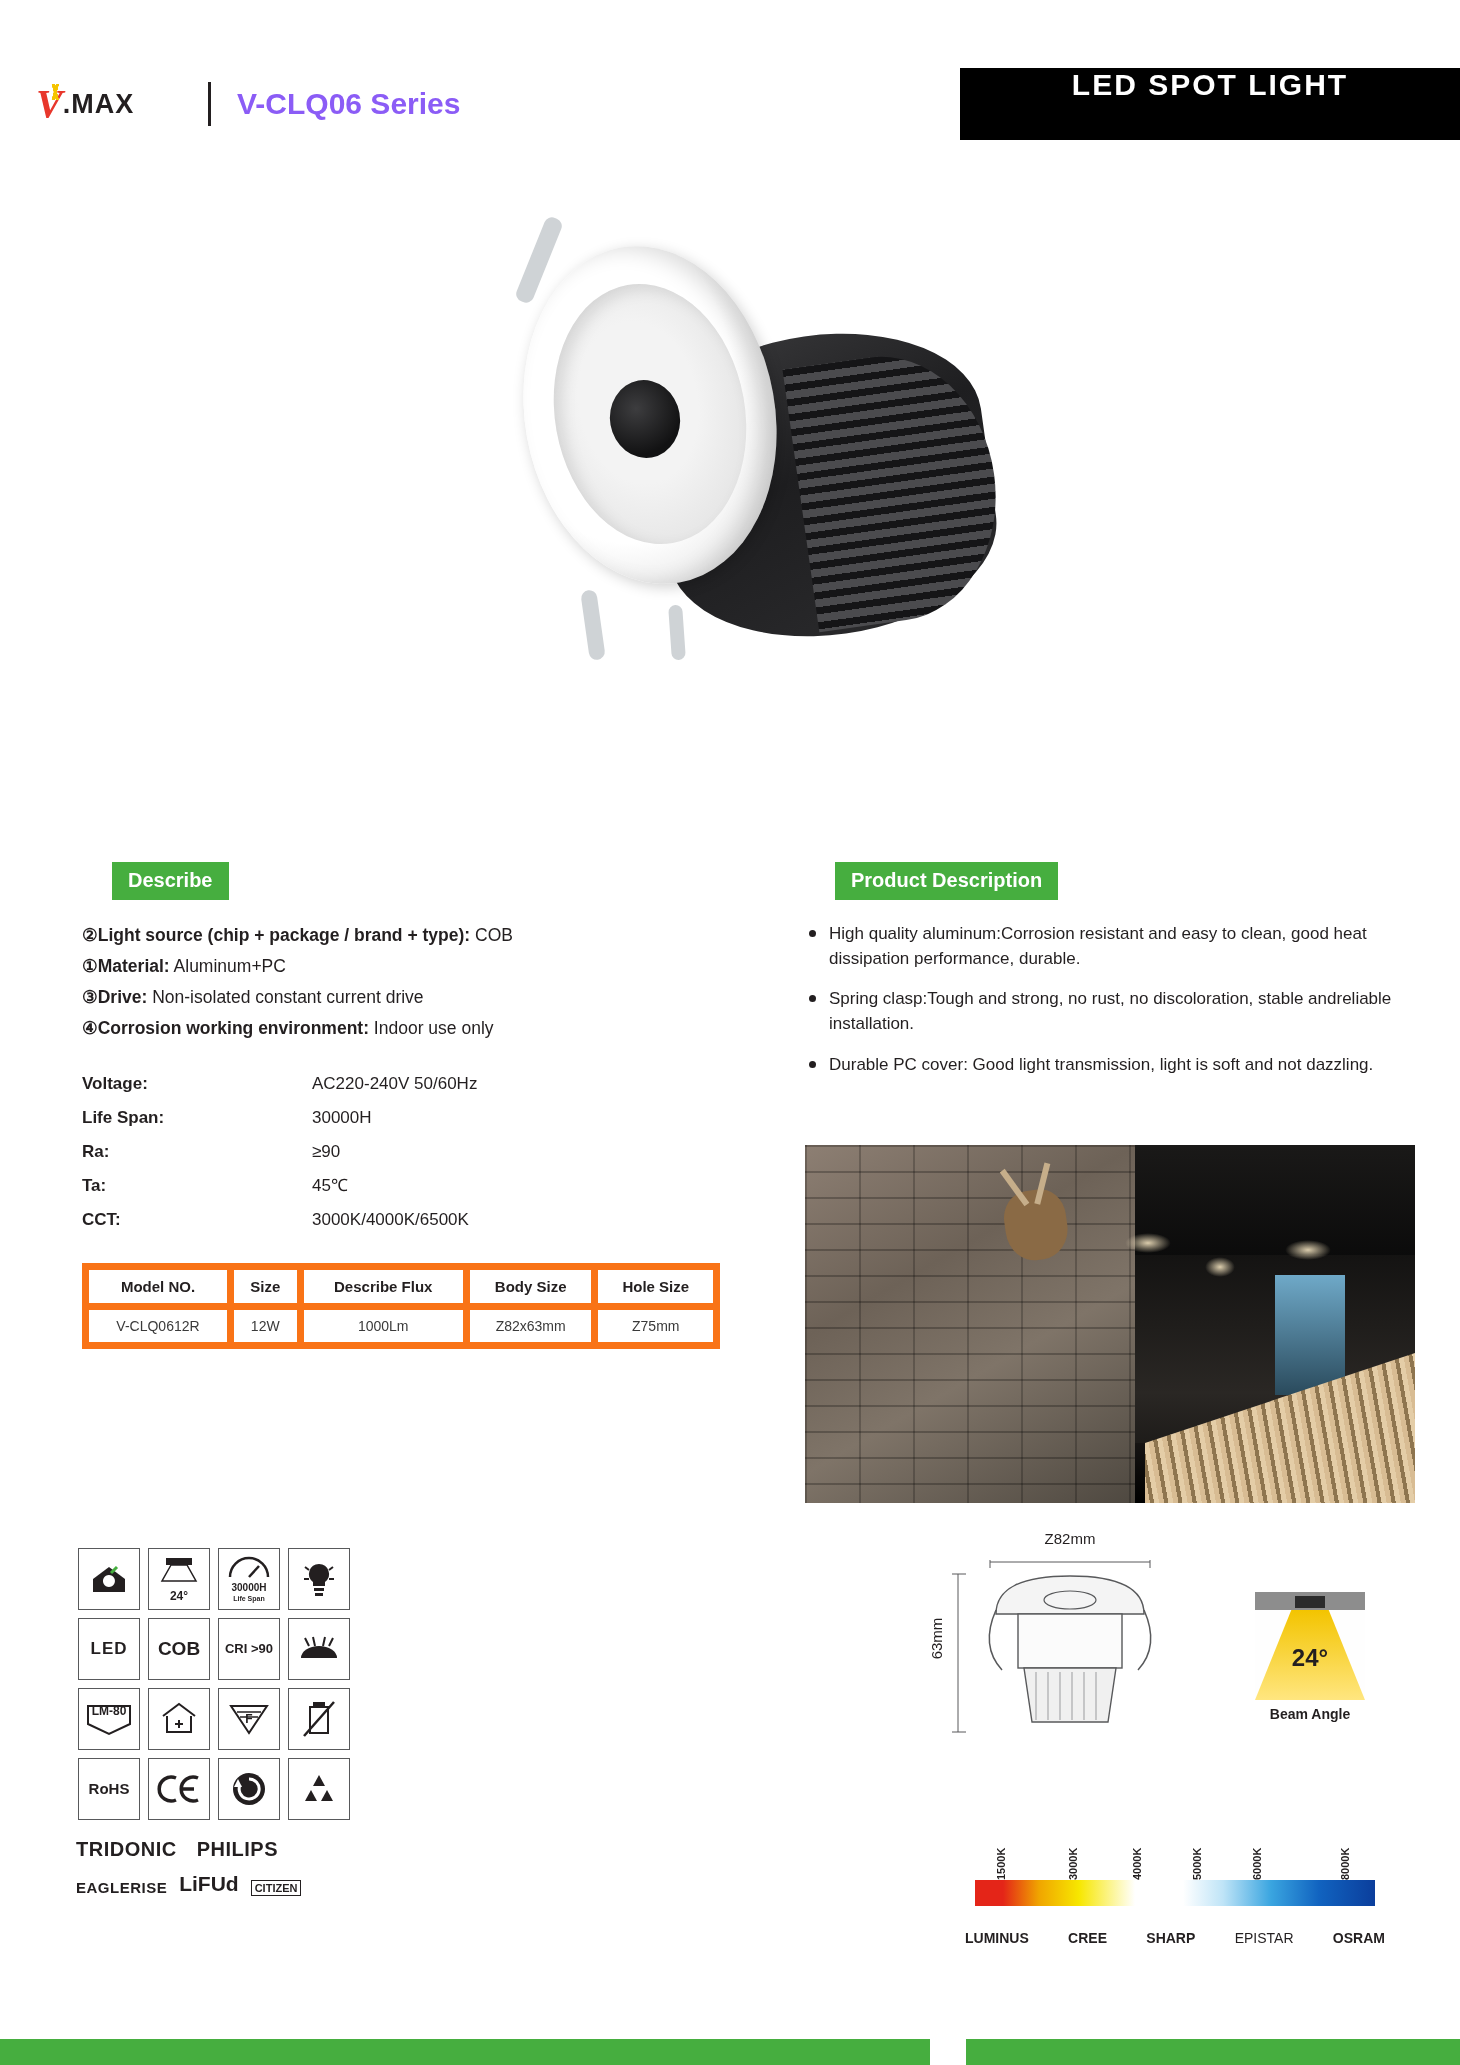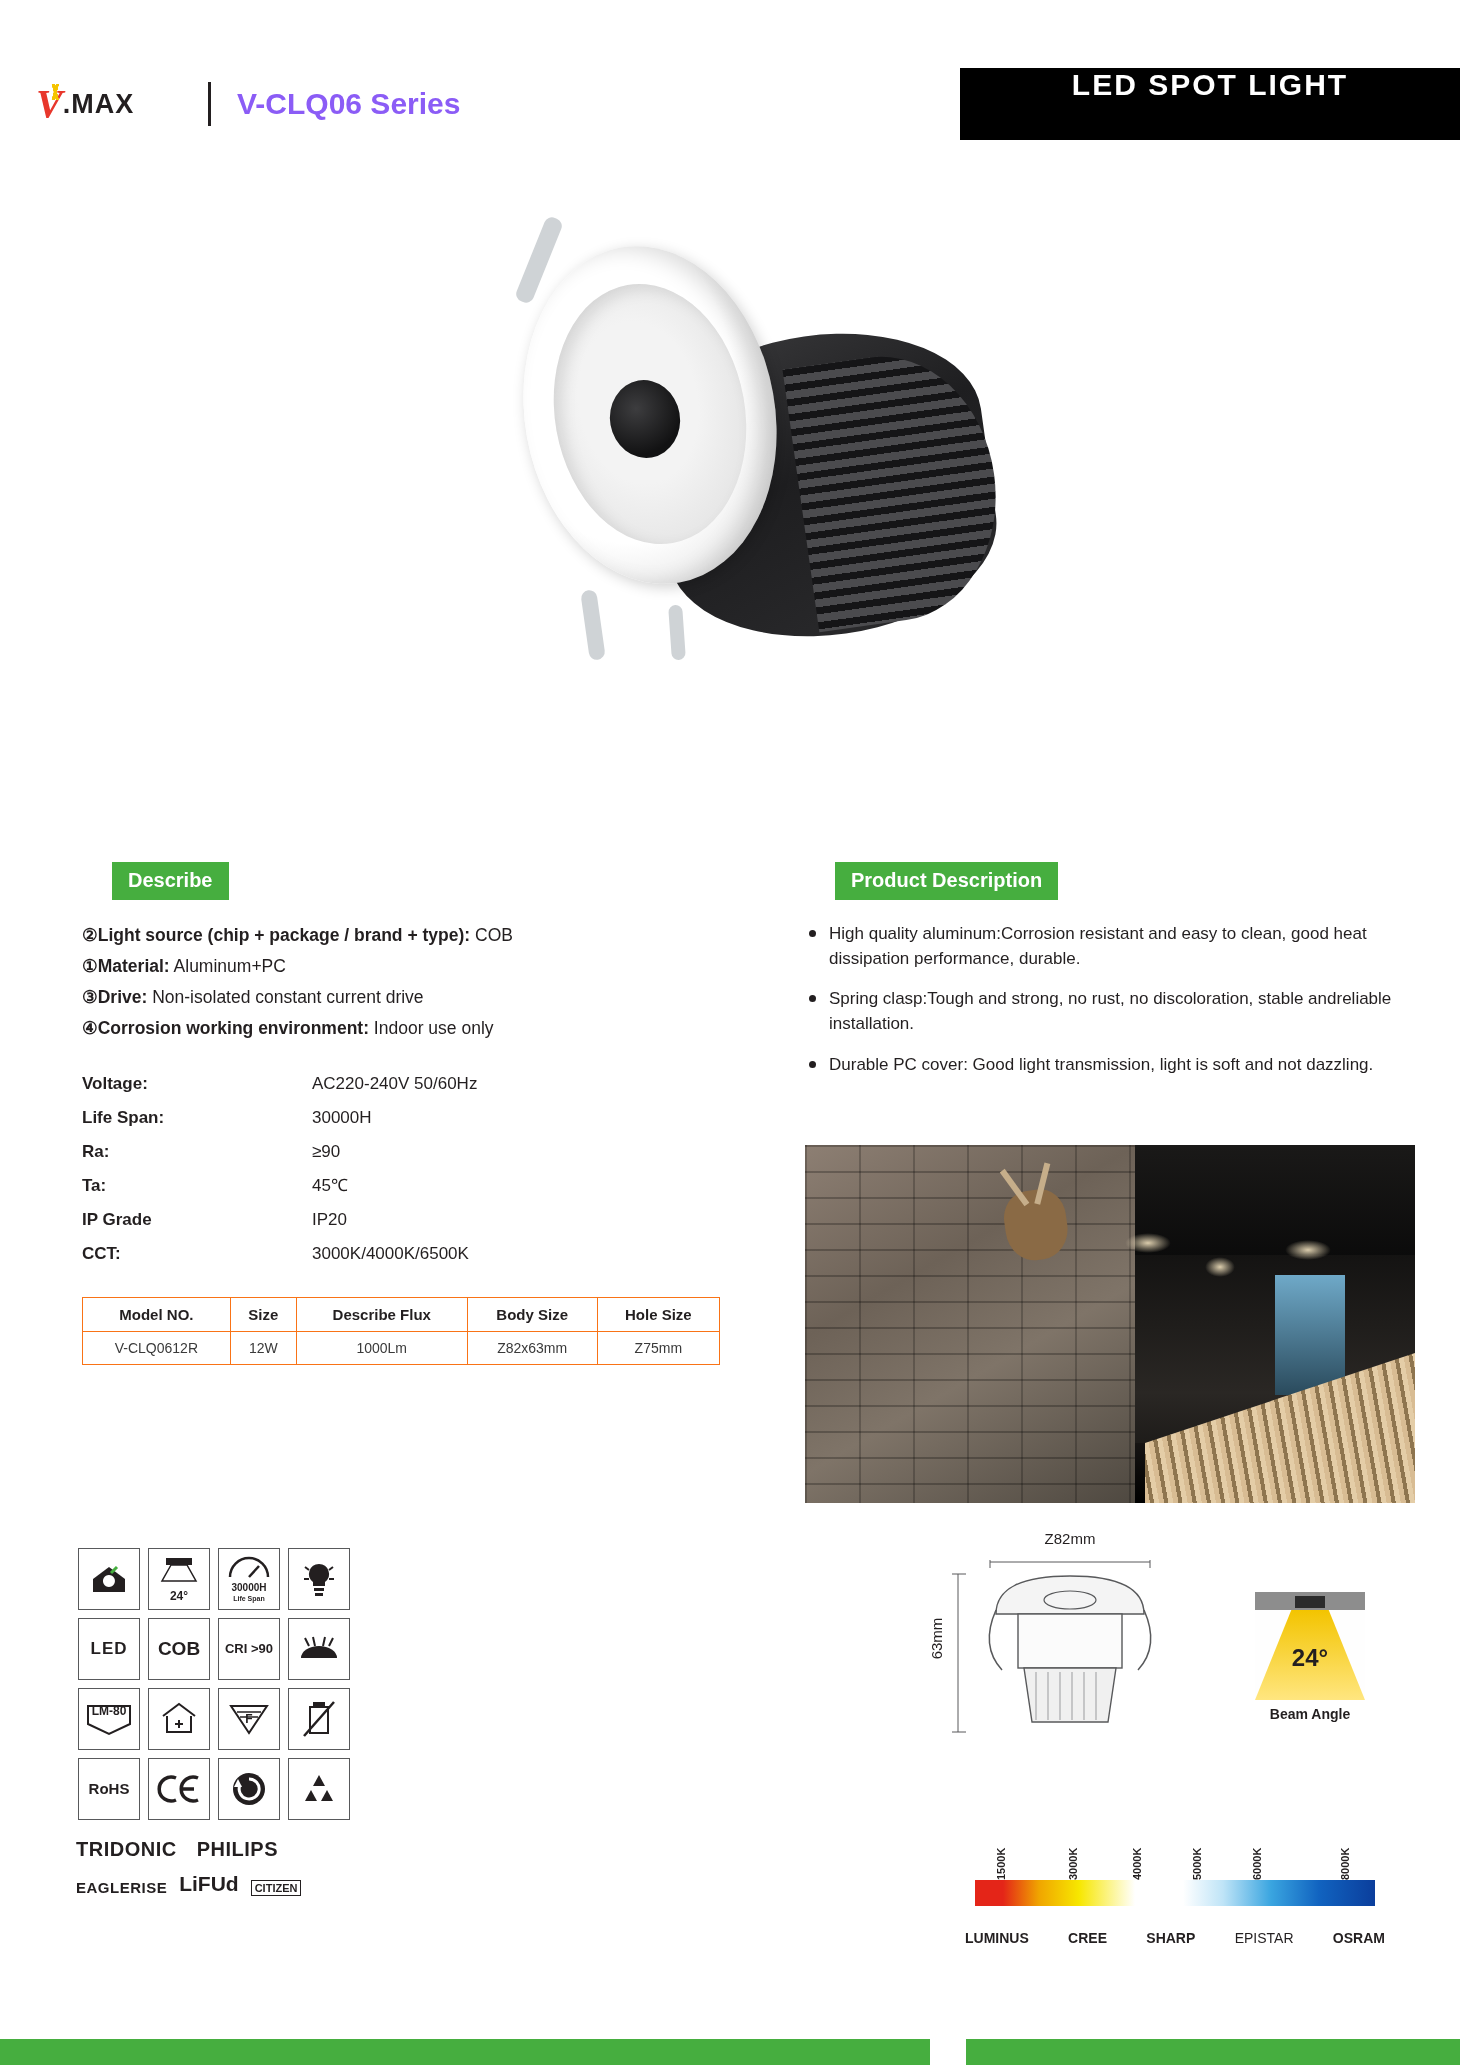--- a/index.html
+++ b/index.html
@@ -122,21 +122,21 @@
   .kv-table { margin-top: 22px; }
   .kv-row { display:flex; font-size: 17px; line-height: 2.0; }
   .kv-key { width: 230px; font-weight: bold; }
   .kv-val { font-weight: normal; }
 
   .model-table {
     margin-top: 26px; border-collapse: collapse; width: 638px;
     font-size: 14.5px;
   }
   .model-table th, .model-table td {
-    border: 1px solid #f97316; padding: 8px 6px; text-align:center;
+    border: 7px solid #f97316; padding: 8px 6px; text-align:center;
   }
   .model-table th { font-weight: bold; font-size: 15px; }
   .model-table td { color:#3a3a3a; font-size: 14px; }
 
   
   .right-col {
     position:absolute; left: 805px; top: 862px; width: 610px;
   }
   .bullets { margin: 22px 0 0 0; padding: 0; list-style: none; }
   .bullets li {
@@ -345,24 +345,20 @@
       <div class="kv-key">Life Span:</div>
       <div class="kv-val">30000H</div>
     </div>
     <div class="kv-row">
       <div class="kv-key">Ra:</div>
       <div class="kv-val">≥90</div>
     </div>
     <div class="kv-row">
       <div class="kv-key">Ta:</div>
       <div class="kv-val">45℃</div>
-    </div>
-    <div class="kv-row">
-      <div class="kv-key">IP Grade</div>
-      <div class="kv-val">IP20</div>
     </div>
     <div class="kv-row">
       <div class="kv-key">CCT:</div>
       <div class="kv-val">3000K/4000K/6500K</div>
     </div>
   </div>
 
   <table class="model-table">
     <thead>
       <tr>

